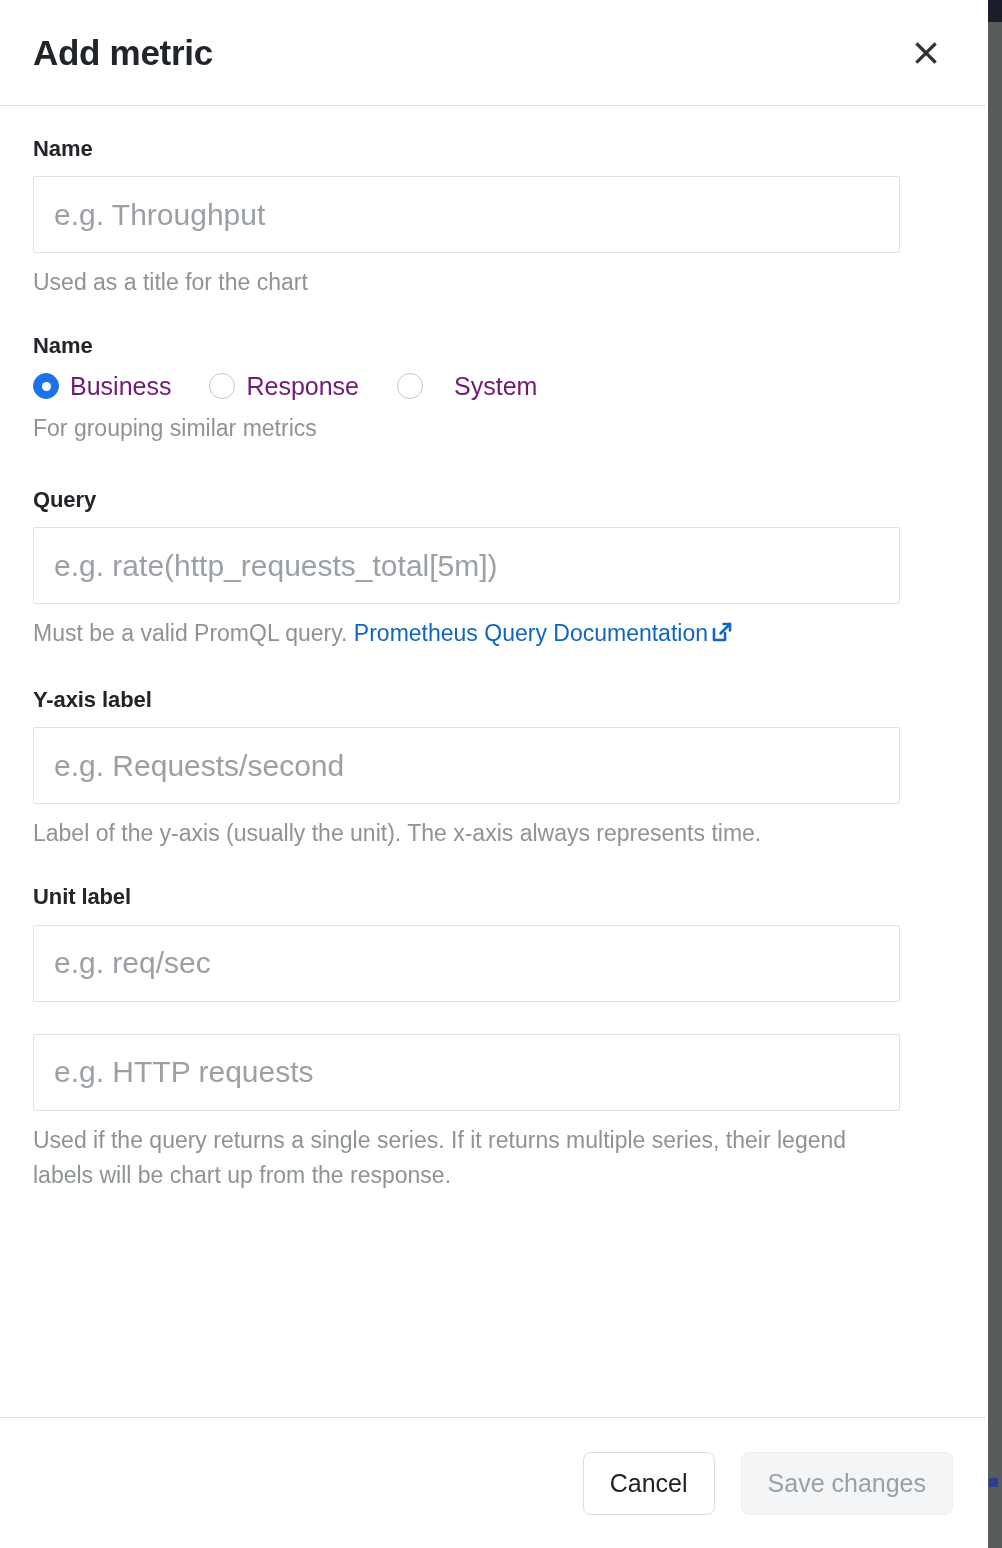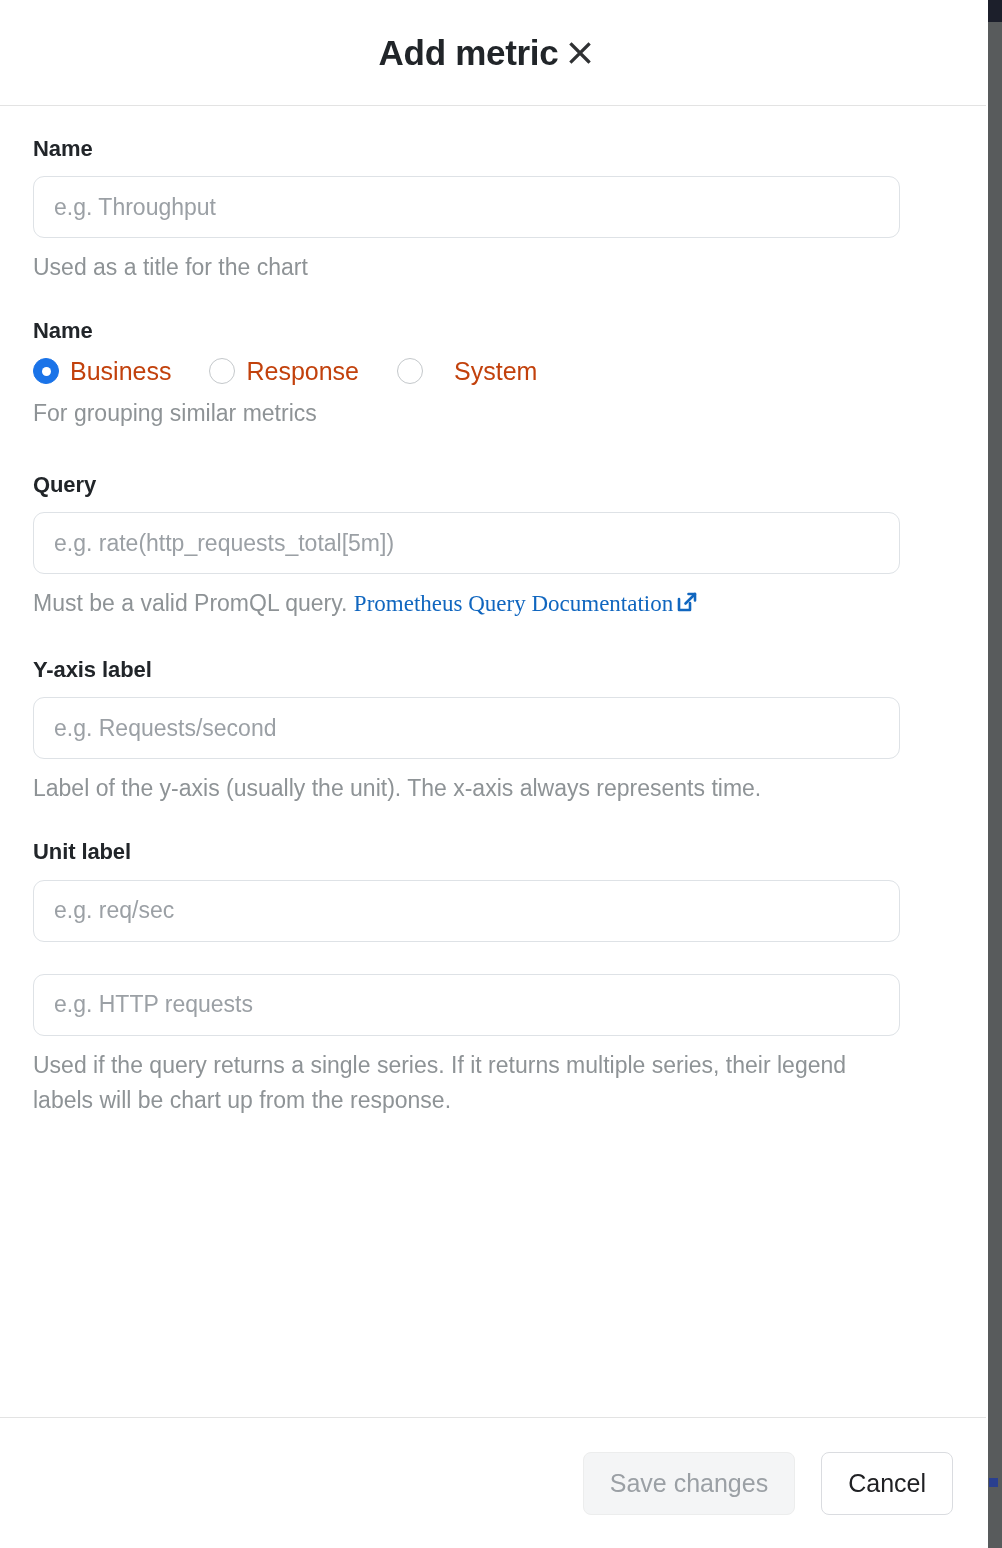--- a/index.html
+++ b/index.html
@@ -28,21 +28,21 @@
     flex-direction: column;
   }
 
   
   .modal-header {
     height: 106px;
     flex: 0 0 106px;
     border-bottom: 1px solid #e3e3e3;
     display: flex;
     align-items: center;
-    justify-content: center;
+    justify-content: space-between;
     padding: 0 32px 0 33px;
   }
   .modal-title {
     font-size: 35px;
     font-weight: bold;
     letter-spacing: -0.3px;
     color: #212529;
     line-height: 1;
     margin: 0;
   }
@@ -75,46 +75,45 @@
     font-weight: bold;
     color: #212529;
     line-height: 1.2;
     margin: 0 0 14px 0;
     letter-spacing: -0.1px;
   }
 
   .text-input {
     display: block;
     width: 867px;
-    height: 62px;
+    height: 77px;
     border: 1px solid #dee2e6;
-    border-radius: 11px;
+    border-radius: 2px;
     background: #ffffff;
     font-family: "Liberation Sans", sans-serif;
-    font-size: 23px;
+    font-size: 30px;
     color: #212529;
     padding: 0 20px;
     outline: none;
   }
   .text-input::placeholder {
     color: #9ba0a5;
     opacity: 1;
   }
 
   .help-text {
     font-size: 23px;
     color: #8e9396;
     line-height: 1.55;
     margin: 12px 0 0 0;
     max-width: 870px;
   }
   .help-link {
     color: #1066bf;
     text-decoration: none;
-    font-family: Liberation Serif, serif;
   }
   .ext-icon {
     display: inline-block;
     vertical-align: -3px;
     margin-left: 2px;
   }
 
   
   .radio-row {
     display: flex;
@@ -149,21 +148,21 @@
     left: 50%;
     top: 50%;
     width: 9px;
     height: 9px;
     margin: -4.5px 0 0 -4.5px;
     border-radius: 50%;
     background: #ffffff;
   }
   .radio-label {
     font-size: 25px;
-    color: #c2410c;
+    color: #701a75;
     margin-left: 11px;
     line-height: 1;
     white-space: nowrap;
   }
 
   
   .gap-after-name-help { height: 32px; }
   .gap-after-type-help { height: 40px; }
   .gap-after-query-help { height: 32px; }
   .gap-after-yaxis-help { height: 32px; }
@@ -313,22 +312,22 @@
     <div class="gap-after-unit-input"></div>
 
     <div class="field-group">
       <input class="text-input" type="text" placeholder="e.g. HTTP requests" style="">
       <p class="help-text">Used if the query returns a single series. If it returns multiple series, their legend labels will be chart up from the response.</p>
     </div>
 
   </div>
 
   <div class="modal-footer">
+    <button class="btn btn-cancel">Cancel</button>
     <button class="btn btn-save" disabled="">Save changes</button>
-    <button class="btn btn-cancel">Cancel</button>
   </div>
 
 </div>
 
 <div class="edge-sliver"></div>
 <div class="window-scrollbar">
   <div class="thumb"></div>
   <div class="marker"></div>
 </div>
 

